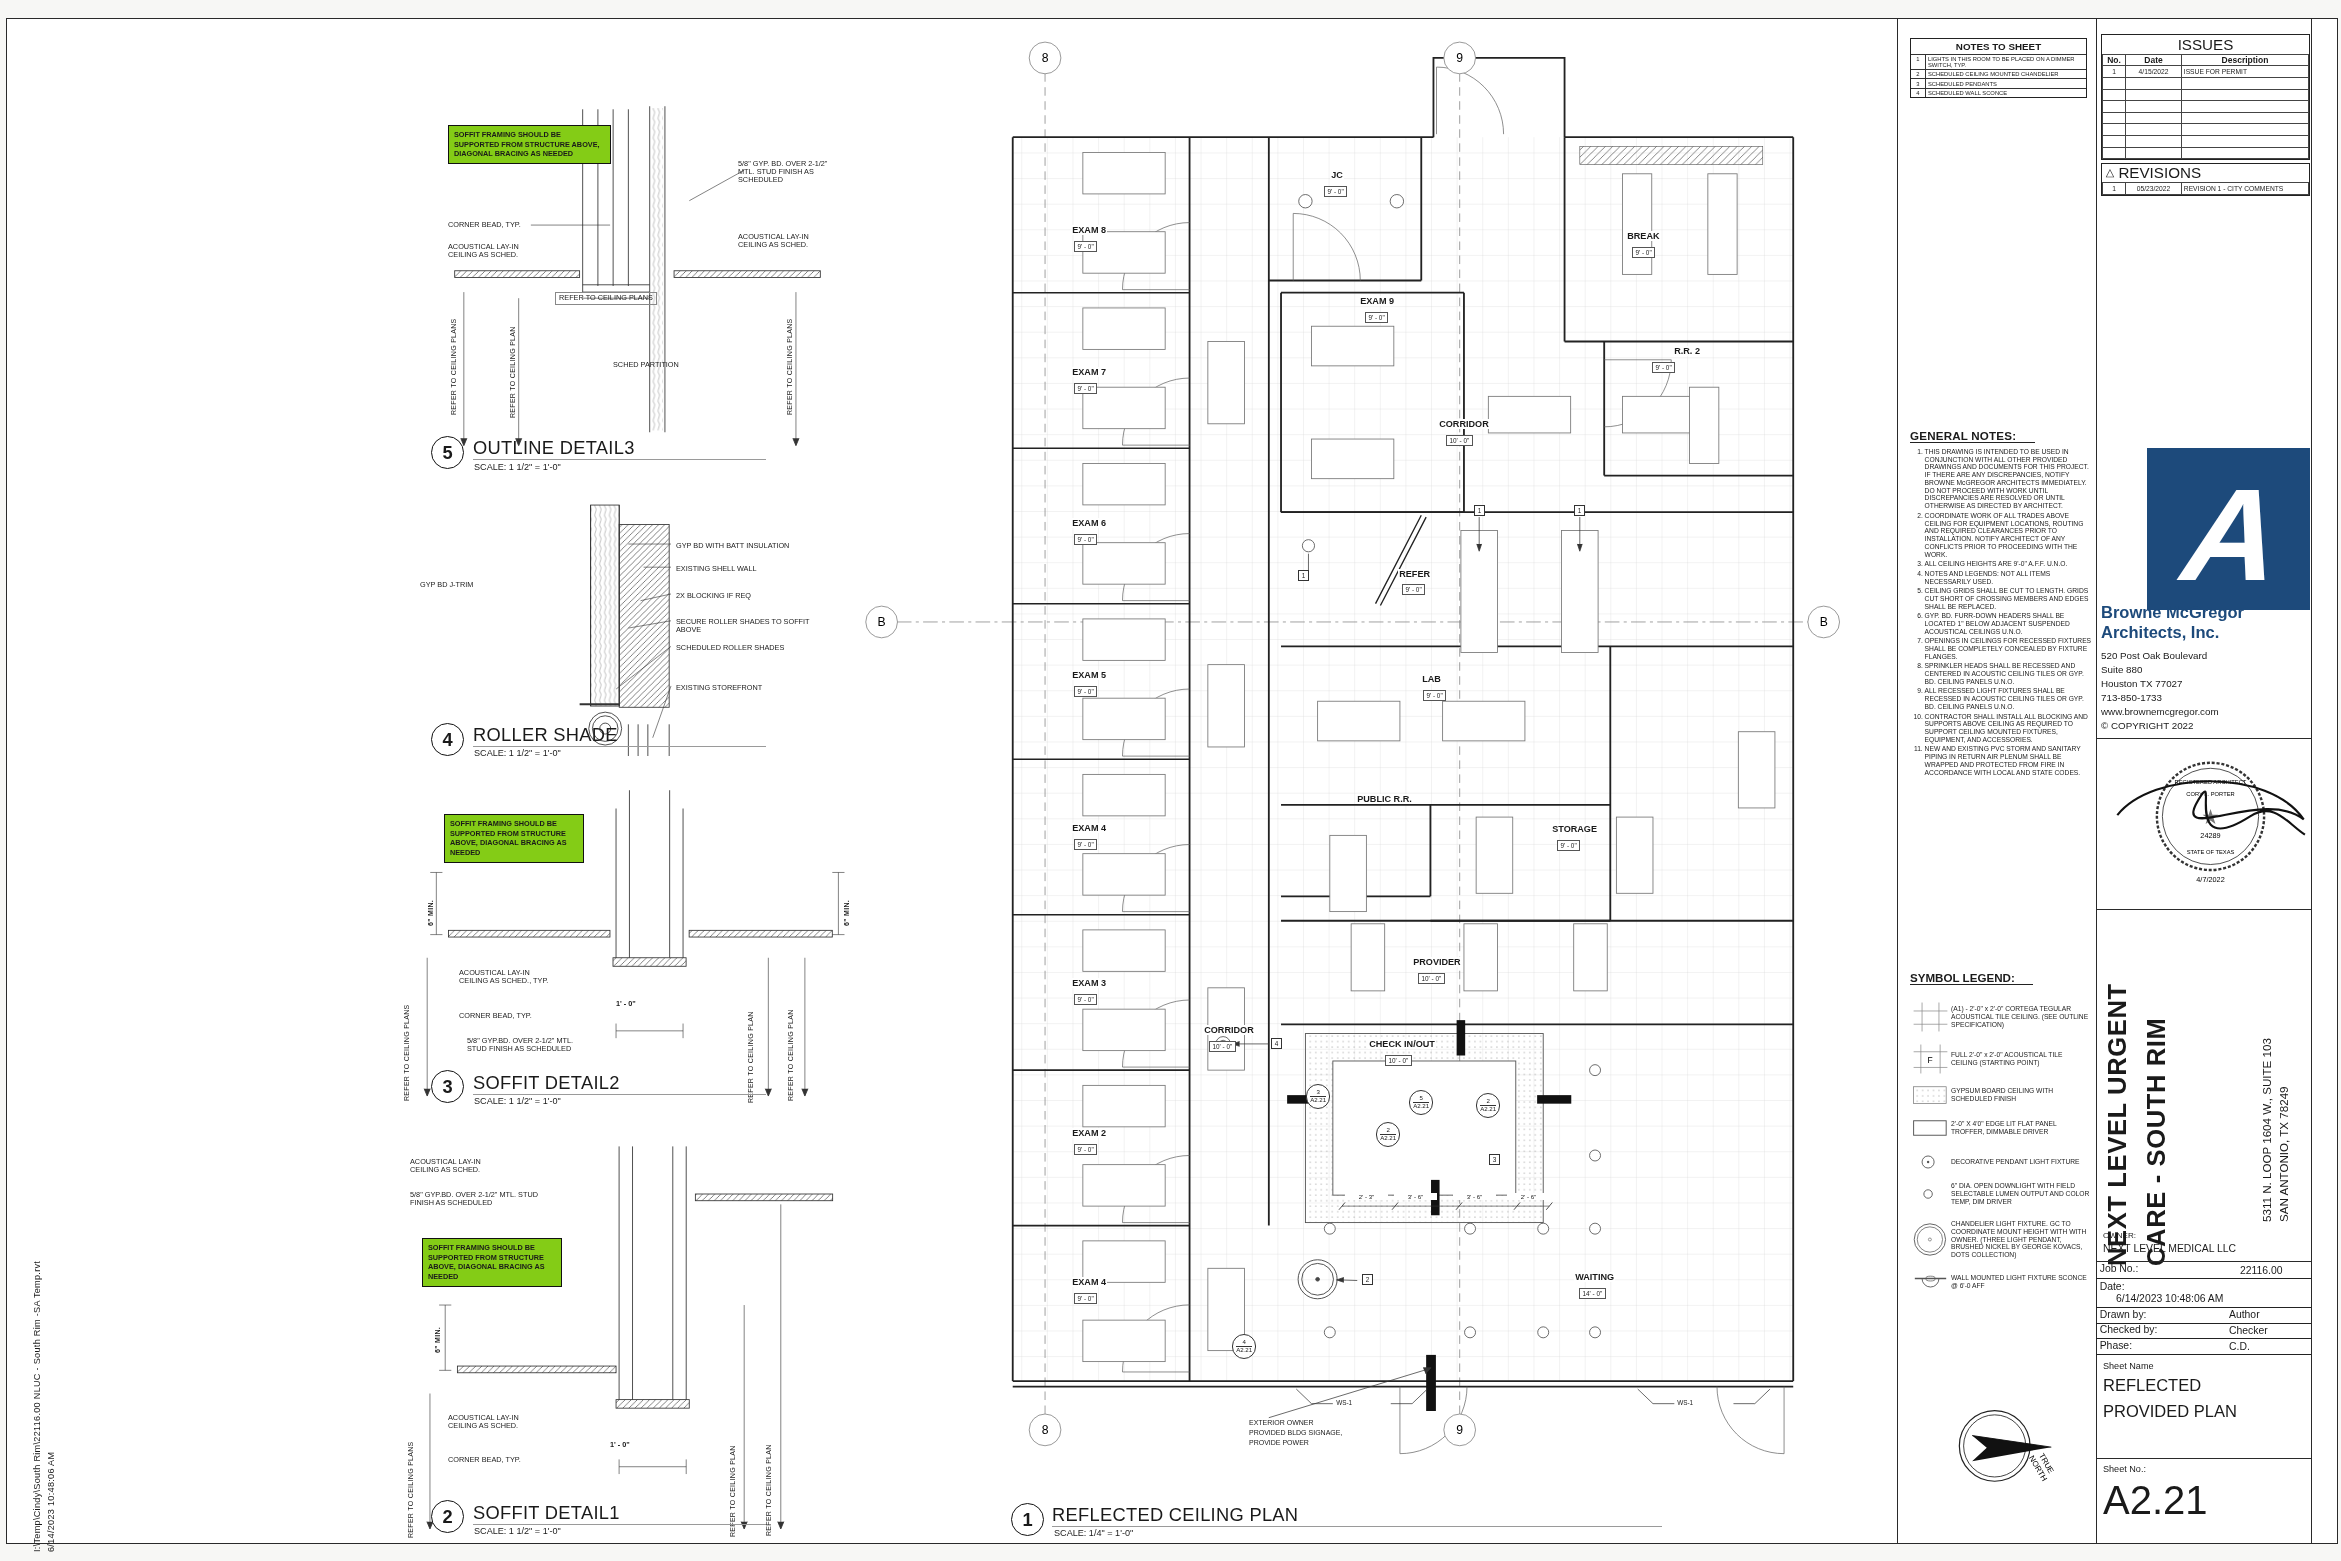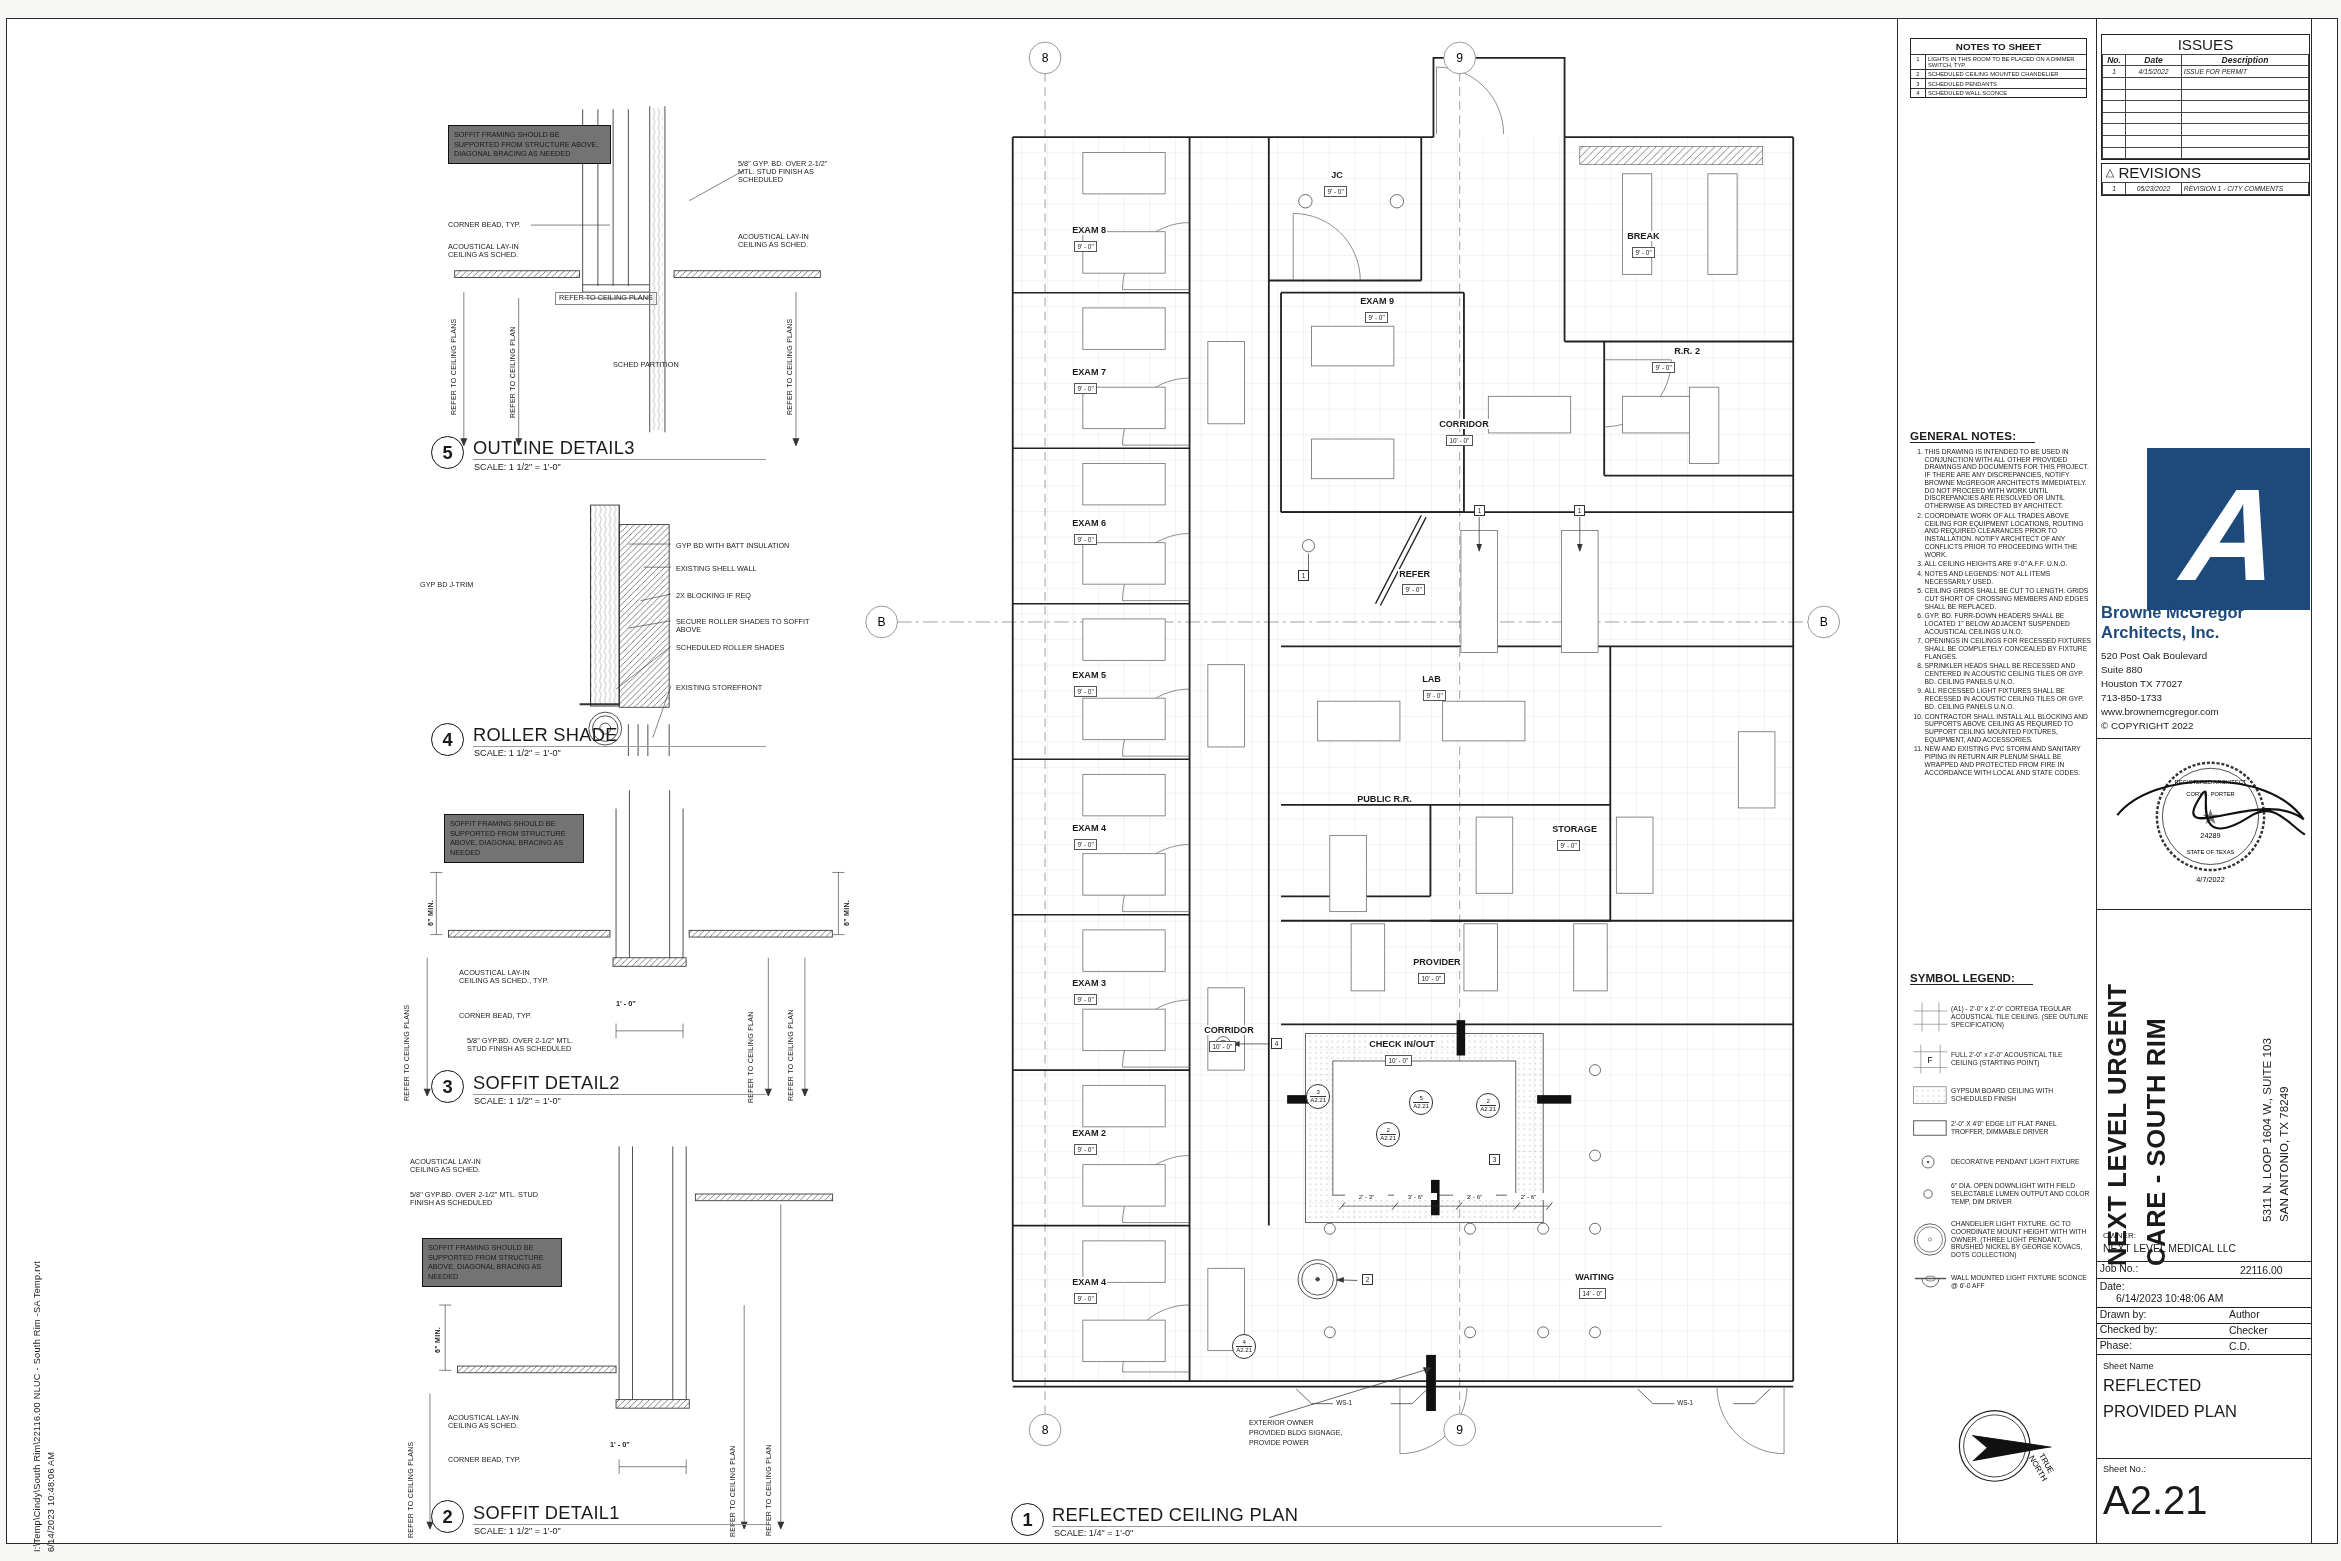--- a/index.html
+++ b/index.html
@@ -2,21 +2,21 @@
 <html style="font-size:9.8px"><head>
 <meta charset="utf-8">
 <style>
   * { margin:0; padding:0; box-sizing:border-box; }
   html,body { width:2342px; height:1561px; background:#f7f7f5; font-family:"Liberation Sans",sans-serif; color:#1a1a1a; position:relative; }
   .abs { position:absolute; }
   .sheet { position:absolute; left:6.1px; top:18.3px; width:2332px; height:1526px; background:#ffffff; border:1.2px solid #2a2a2a; }
   .vline { position:absolute; width:0.9px; background:#2a2a2a; }
   .hline { position:absolute; height:0.9px; background:#2a2a2a; }
   .lbl { position:absolute; font-size:7.3px; line-height:1.12; }
-  .boxnote { position:absolute; border:1.5px solid #111; background:#737373; padding:3.7px 4.9px; font-size:7.3px; font-weight:normal; line-height:1.35; }
+  .boxnote { position:absolute; border:1.5px solid #111; background:#84cc16; padding:3.7px 4.9px; font-size:7.3px; font-weight:bold; line-height:1.35; }
   .vtext { position:absolute; writing-mode:vertical-rl; transform:rotate(180deg); font-size:7px; letter-spacing:0.3px; }
   .dtitle-circ { position:absolute; width:33px; height:33px; border:1.8px solid #111; border-radius:50%; display:flex; align-items:center; justify-content:center; font-size:18.3px; font-weight:bold; background:#fff; }
   .dtitle { position:absolute; font-size:18.3px; letter-spacing:0.3px; white-space:nowrap; }
   .dscale { position:absolute; font-size:9.1px; white-space:nowrap; }
   .dunder { position:absolute; height:1.2px; background:#9a9a9a; }
   
   .plan { position:absolute; left:842px; top:24.4px; width:1000px; height:1513px; }
   .rlbl { position:absolute; font-size:9.1px; font-weight:bold; white-space:nowrap; background:#fff; padding:0 1.2px; }
   .htag { position:absolute; font-size:6.4px; border:0.6px solid #555; background:#fff; padding:0 2.4px; line-height:9.1px; white-space:nowrap; }
   .sq { position:absolute; width:11px; height:11px; border:0.7px solid #333; background:#fff; font-size:6.4px; display:flex; align-items:center; justify-content:center; }
@@ -35,21 +35,21 @@
   .gnotes h3 { font-size:11.6px; letter-spacing:0.2px; border-bottom:1.2px solid #222; display:inline-block; padding-right:18.3px; margin-bottom:4.9px; }
   .gnotes ol { list-style:decimal; padding-left:14.6px; }
   .gnotes li { font-size:6.7px; line-height:1.16; margin-bottom:1.8px; }
   .legend h3 { font-size:11.6px; border-bottom:1.2px solid #222; display:inline-block; padding-right:18.3px; }
   .legrow { position:absolute; display:flex; align-items:center; }
   .legrow .sym { width:41px; flex:0 0 41px; }
   .legrow .txt { font-size:6.7px; line-height:1.18; width:139px; }
   
   .issues { position:absolute; left:2101px; top:34px; width:209px; border:1.5px solid #222; background:#fff; }
   .issues .t { text-align:center; font-size:15.2px; padding:0.6px 0 1.2px; }
-  .itab { width:100%; border-collapse:collapse;font-style:italic; }
+  .itab { width:100%; border-collapse:collapse; }
   .itab td { border:0.6px solid #444; font-size:6.7px; height:11.6px; padding:0 1.8px; }
   .itab .hd td { font-size:8.5px; font-weight:bold; text-align:center; }
   .revs { position:absolute; left:2101px; top:163px; width:209px; border:1.2px solid #222; background:#fff; }
   .revs .t { font-size:15.2px; padding:0 0 1.2px 3.7px; }
   .logo { position:absolute; left:2147px; top:448px; width:163px; height:162px; background:#1d4a7b; overflow:hidden; }
   .logoA { position:absolute; left:37px; top:11px; font-size:131px; font-weight:bold; color:#fff; font-style:italic; transform:skewX(-6deg); font-family:"Liberation Sans",sans-serif; }
   .firm1 { position:absolute; left:2101px; font-size:16.5px; font-weight:bold; color:#1d4a7b; }
   .firmaddr { position:absolute; left:2101px; font-size:9.8px; }
   .projname { position:absolute; writing-mode:vertical-rl; transform:rotate(180deg); font-size:25.6px; font-weight:bold; letter-spacing:0.6px; white-space:nowrap; }
   .projaddr { position:absolute; writing-mode:vertical-rl; transform:rotate(180deg); font-size:11.6px; white-space:nowrap; }

